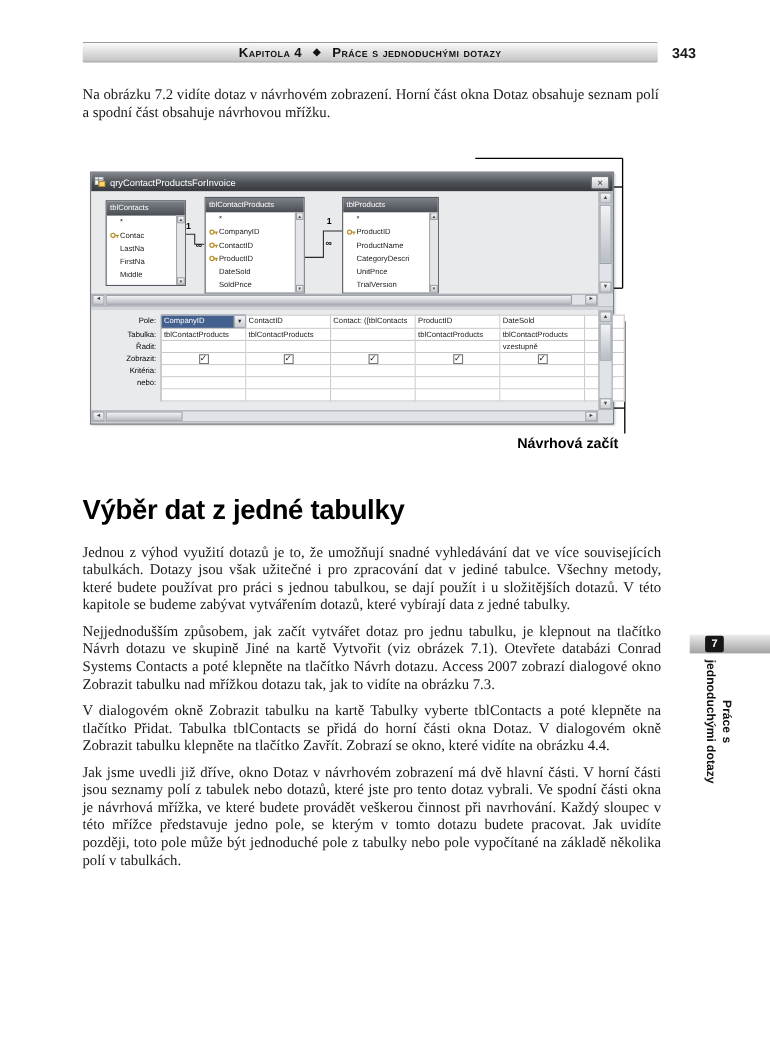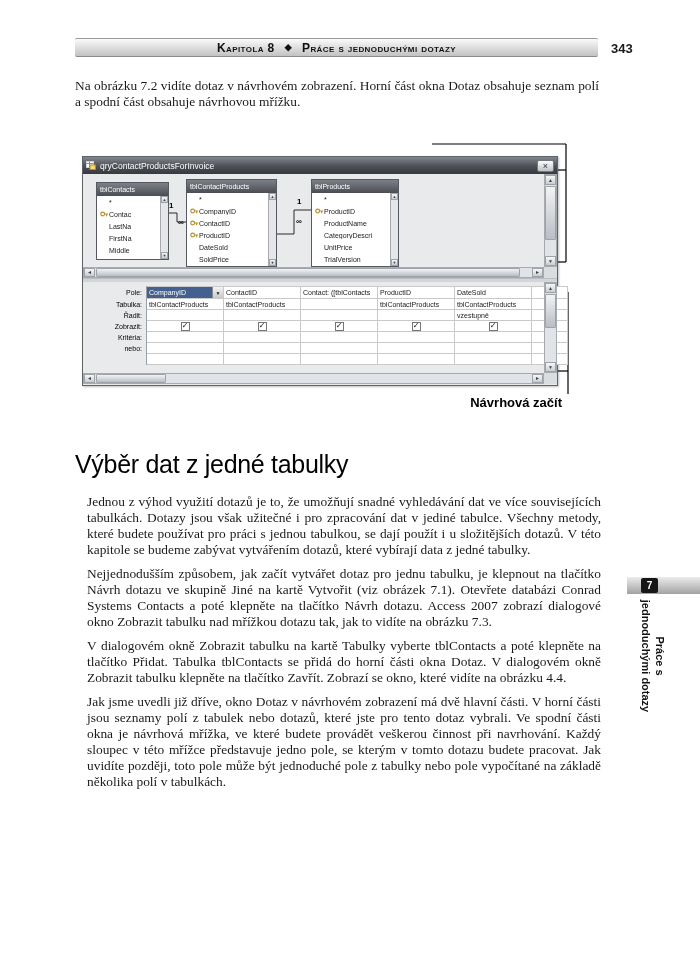--- a/index.html
+++ b/index.html
@@ -19,24 +19,24 @@
     font-variant:small-caps; letter-spacing:.4px; color:#111;
   }
   #header-bar .diamond { font-size:9px; margin:0 10px; position:relative; top:-1px; }
   #page-num { position:absolute; left:611px; top:41px; font-family:"Liberation Sans", sans-serif;
     font-weight:bold; font-size:13px; }
 
   
   .para { text-align:justify; font-size:13.4px; line-height:16px; }
   #intro { position:absolute; left:75px; top:78px; width:524px; }
   #body-copy { position:absolute; left:75px; top:494px; width:526px; }
-  #body-copy p { margin-bottom:8px;margin-left:12px; }
+  #body-copy p { margin-bottom:8px; }
   #section-heading {
     position:absolute; left:75px; top:450px; font-family:"Liberation Sans", sans-serif;
-    font-weight:normal; font-size:25px; letter-spacing:-.3px; color:#000;
+    font-weight:bold; font-size:25px; letter-spacing:-.3px; color:#000;
   }
   #figure-caption { position:absolute; left:75px; top:419px; width:525px;
     font-family:"Liberation Sans", sans-serif; font-size:11.5px; color:#111; }
   #figure-caption b { font-weight:bold; }
 
   
   .callout { font-family:"Liberation Sans", sans-serif; font-weight:bold; font-size:13px; color:#000; }
   #callout-top { position:absolute; left:195px; top:121px; width:300px; text-align:center; line-height:14px; }
   #callout-bottom { position:absolute; left:450px; top:395px; width:112px; text-align:right; }
   #callout-lines { position:absolute; left:0; top:0; width:700px; height:955px; pointer-events:none; }
@@ -103,21 +103,21 @@
   #side-title .rot { position:absolute; left:50%; top:50%; width:122px; height:30px;
     transform:translate(-50%,-50%) rotate(90deg); text-align:center;
     font-family:"Liberation Sans", sans-serif; font-weight:bold; font-size:11px; line-height:14px; color:#111; }
 </style>
 </head>
 <body>
 
 <div id="page">
 
   <div id="header-bar">
-    <span>Kapitola 8</span>
+    <span>Kapitola 4</span>
     <span class="diamond">◆</span>
     <span>Práce s jednoduchými dotazy</span>
   </div>
   <div id="page-num">343</div>
 
   <div id="intro" class="para">Na obrázku 7.2 vidíte dotaz v návrhovém zobrazení. Horní část okna Dotaz obsahuje seznam polí a spodní část obsahuje návrhovou mřížku.</div>
 
 
   <svg id="callout-lines">
     <g stroke="#000" stroke-width="1.2" fill="none">

